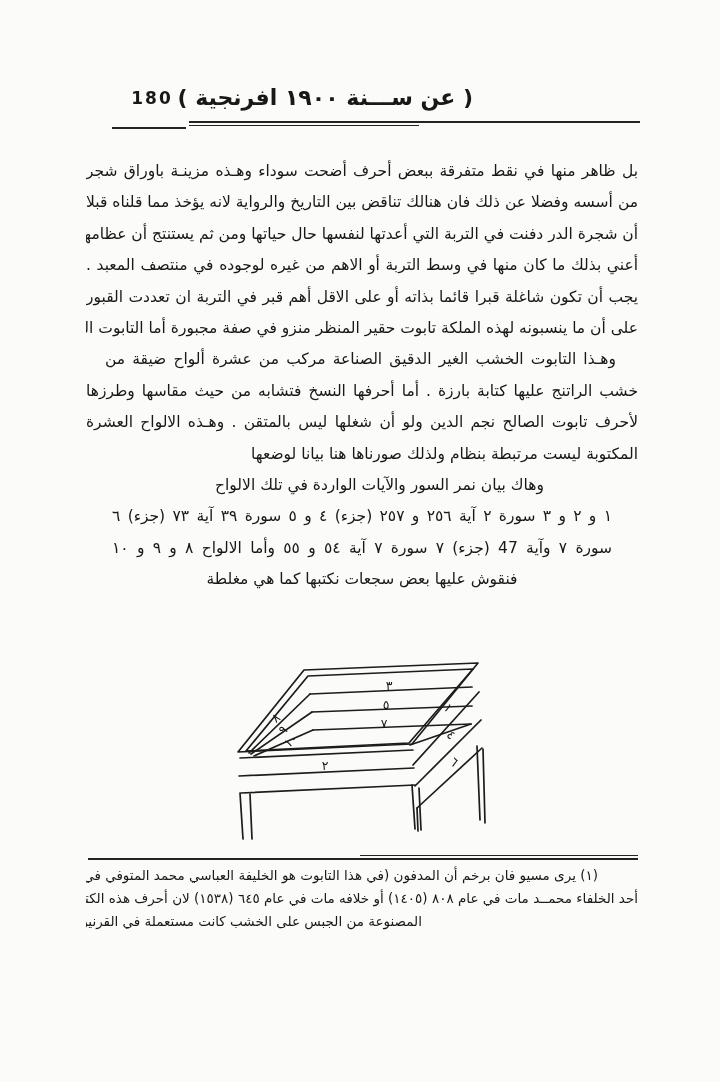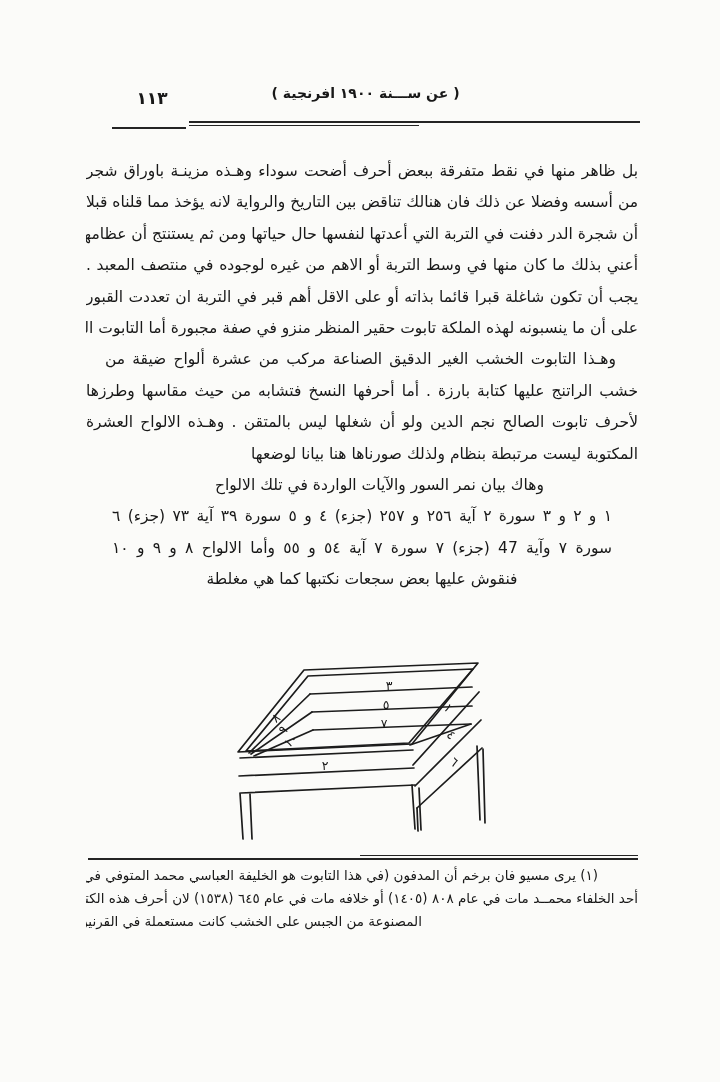--- a/index.html
+++ b/index.html
@@ -12,21 +12,21 @@
   }
   .abs{position:absolute;}
   
   .page-number{
     left:122px;top:88px;width:60px;
     font-size:17px;font-weight:bold;text-align:center;
     letter-spacing:2px;
   }
   .header-title{
     left:258px;top:85px;width:215px;
-    font-size:14px;font-weight:bold;text-align:center;
+    font-size:22px;font-weight:bold;text-align:center;
     direction:rtl;white-space:nowrap;
   }
   .rule{background:#242424;}
   
   .body-block{
     left:86px;top:156px;width:552px;
     direction:rtl;
     font-size:15.5px;
   }
   .bline{
@@ -55,21 +55,21 @@
     height:22.8px;line-height:22.8px;
     white-space:nowrap;overflow:hidden;
     text-align:justify;text-align-last:justify;
   }
   .fline.first{padding-right:40px;}
   .fline.last{text-align-last:right;padding-right:216px;}
 </style>
 </head>
 <body>
 
-<div class="abs page-number">١١٣</div>
+<div class="abs page-number">180</div>
 <div class="abs header-title">( عن ســـنة ١٩٠٠ افرنجية )</div>
 <div class="abs rule" style="left:189px;top:121px;width:451px;height:2px;"></div>
 <div class="abs rule" style="left:189px;top:125px;width:230px;height:1px;"></div>
 <div class="abs rule" style="left:112px;top:127px;width:74px;height:2px;"></div>
 
 <div class="abs body-block">
   <div class="bline">بل ظاهر منها في نقط متفرقة ببعض أحرف أضحت سوداء وهـذه مزينـة باوراق شجر</div>
   <div class="bline">من أسسه وفضلا عن ذلك فان هنالك تناقض بين التاريخ والرواية لانه يؤخذ مما قلناه قبلا</div>
   <div class="bline">أن شجرة الدر دفنت في التربة التي أعدتها لنفسها حال حياتها ومن ثم يستنتج أن عظامها</div>
   <div class="bline">أعني بذلك ما كان منها في وسط التربة أو الاهم من غيره لوجوده في منتصف المعبد .</div>

